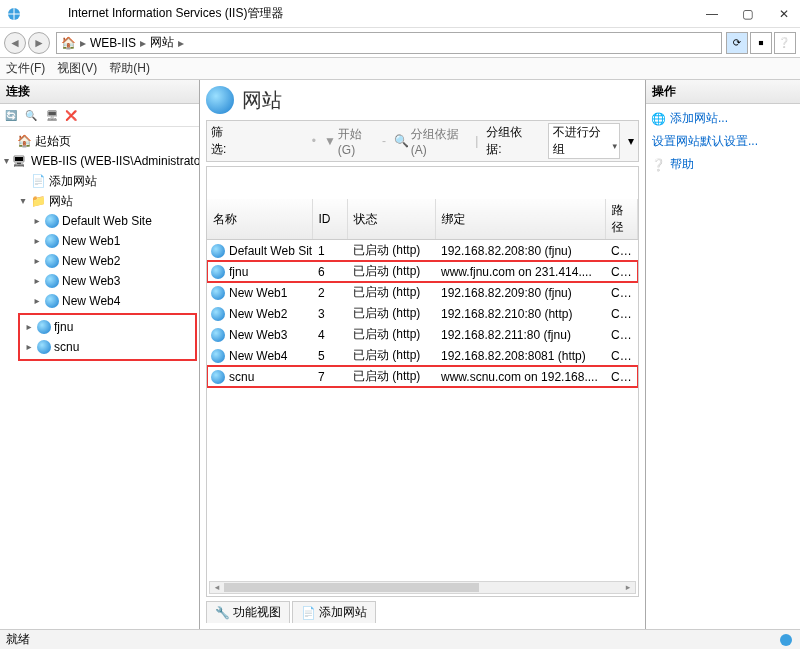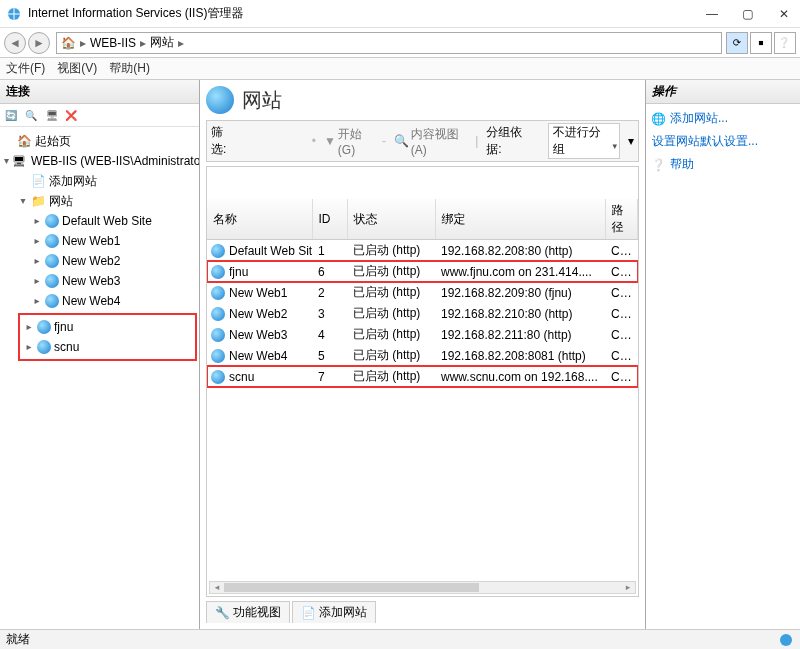--- a/index.html
+++ b/index.html
@@ -1,18 +1,18 @@
 <!DOCTYPE html>
 <html><head>
 <meta charset="utf-8">
 <style>
 * { box-sizing: border-box; margin: 0; padding: 0; font-family: "Microsoft YaHei", Tahoma, sans-serif; font-size: 12px; }
 body { background: #fff; width: 800px; height: 649px; overflow: hidden; display: flex; flex-direction: column; }
 
-.titlebar { height: 28px; display: flex; align-items: center; padding: 0 6px; background: #fff; border-bottom: 1px solid #e0e0e0; }
+.titlebar { height: 28px; display: flex; align-items: center; padding: 0 6px; background: #fff; border-bottom: 1px solid #e0e0e0; gap: 40px; }
 .titlebar .icon { width: 16px; height: 16px; margin-right: 6px; }
 .titlebar .title { flex: 1; color: #000; }
 .titlebar .winbtns { display: flex; gap: 16px; }
 .titlebar .winbtns span { width: 20px; text-align: center; color: #333; cursor: default; }
 
 .addrbar { height: 30px; display: flex; align-items: center; padding: 0 4px; background: #fff; border-bottom: 1px solid #ccc; }
 .addrbar .navbtn { width: 22px; height: 22px; border: 1px solid #aaa; border-radius: 11px; margin-right: 2px; display: flex; align-items: center; justify-content: center; color: #777; background: #f0f0f0; }
 .addrbar .path { flex: 1; height: 22px; border: 1px solid #aaa; background: #fff; display: flex; align-items: center; padding: 0 4px; gap: 4px; margin: 0 4px; }
 .addrbar .path .sep { color: #666; }
 .addrbar .rightbtns { display: flex; gap: 2px; }
@@ -57,21 +57,21 @@
 .grid .siteicon { width: 14px; height: 14px; border-radius: 7px; background: radial-gradient(circle at 5px 5px,#9be0ff,#1a7ecf); display: inline-block; flex-shrink: 0; }
 .rowhl { outline: 2px solid #e33; outline-offset: -1px; }
 .hscrollhint { position: absolute; bottom: 2px; left: 2px; right: 2px; height: 13px; background: #f0f0f0; border: 1px solid #d5d5d5; display: flex; }
 .hscrollhint .l, .hscrollhint .r { width: 14px; text-align: center; color: #888; font-size: 9px; }
 .hscrollhint .thumb { width: 60%; background: #d0d0d0; margin: 1px 0; }
 
 .tabbar { display: flex; gap: 2px; margin-top: 4px; }
 .tabbar .tab { border: 1px solid #ccc; border-bottom: none; padding: 2px 8px; background: #f5f5f5; display: flex; align-items: center; gap: 3px; }
 
 .rightpanel { width: 155px; border-left: 1px solid #aaa; display: flex; flex-direction: column; background: #fff; }
-.rightpanel .panetitle { background: linear-gradient(#f7f7f7,#e8e8e8); border-bottom: 1px solid #ccc; padding: 3px 6px; font-weight: bold; font-style: italic; }
+.rightpanel .panetitle { background: linear-gradient(#f7f7f7,#e8e8e8); border-bottom: 1px solid #ccc; padding: 3px 6px; font-weight: bold; }
 .rightpanel .actions { padding: 6px; display: flex; flex-direction: column; gap: 6px; }
 .rightpanel .actions a { color: #0066cc; text-decoration: none; display: flex; align-items: center; gap: 4px; cursor: pointer; }
 .rightpanel .ricon { width: 14px; height: 14px; display: inline-flex; align-items: center; justify-content: center; }
 
 .statusbar { height: 20px; border-top: 1px solid #ccc; background: #f3f3f3; display: flex; align-items: center; padding: 0 6px; justify-content: space-between; }
 .statusbar .sicon { width: 16px; height: 16px; }
 
 svg { display: block; }
 </style>
 </head>
@@ -226,21 +226,21 @@
       <span>筛选:</span>
       <input value="" style="">
       <span class="sep">•</span>
       <span class="act">
           <span style="color:#999">▼</span>
           <span>开始(G)</span>
         </span>
       <span class="sep">-</span>
       <span class="act">
           <span>🔍</span>
-          <span>内容视图(A)</span>
+          <span>分组依据(A)</span>
         </span>
       <span class="sep">|</span>
       <span>分组依据:</span>
       <span class="drop">不进行分组</span>
       <span style="margin-left:auto">▾</span>
     </div>
     <div class="gridwrap">
       <table class="grid">
         <colgroup>
             <col style="width:105px">
@@ -261,21 +261,21 @@
         <tbody id="grid-body">
             <tr>
               <td>
                 <div class="namecell">
                   <span class="siteicon"></span>
                   <span>Default Web Site</span>
                 </div>
               </td>
               <td>1</td>
               <td>已启动 (http)</td>
-              <td>192.168.82.208:80 (http)</td>
+              <td>192.168.82.208:80 (fjnu)</td>
               <td>C:\New Web</td>
             </tr>
             <tr class="rowhl">
               <td>
                 <div class="namecell">
                   <span class="siteicon"></span>
                   <span>fjnu</span>
                 </div>
               </td>
               <td>6</td>
@@ -309,21 +309,21 @@
             </tr>
             <tr>
               <td>
                 <div class="namecell">
                   <span class="siteicon"></span>
                   <span>New Web3</span>
                 </div>
               </td>
               <td>4</td>
               <td>已启动 (http)</td>
-              <td>192.168.82.211:80 (http)</td>
+              <td>192.168.82.211:80 (fjnu)</td>
               <td>C:\New Web3</td>
             </tr>
             <tr>
               <td>
                 <div class="namecell">
                   <span class="siteicon"></span>
                   <span>New Web4</span>
                 </div>
               </td>
               <td>5</td>

